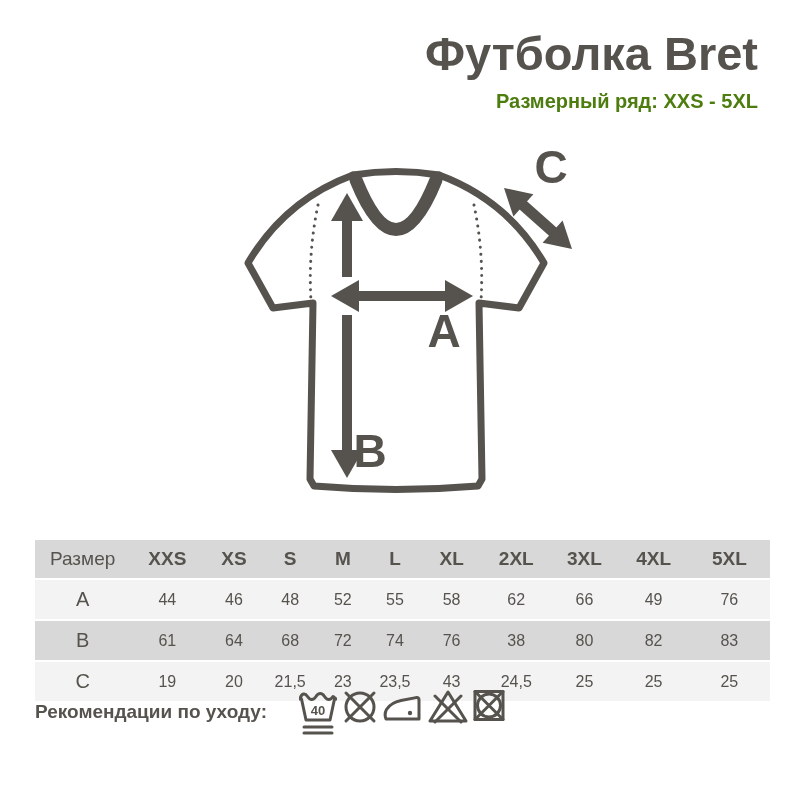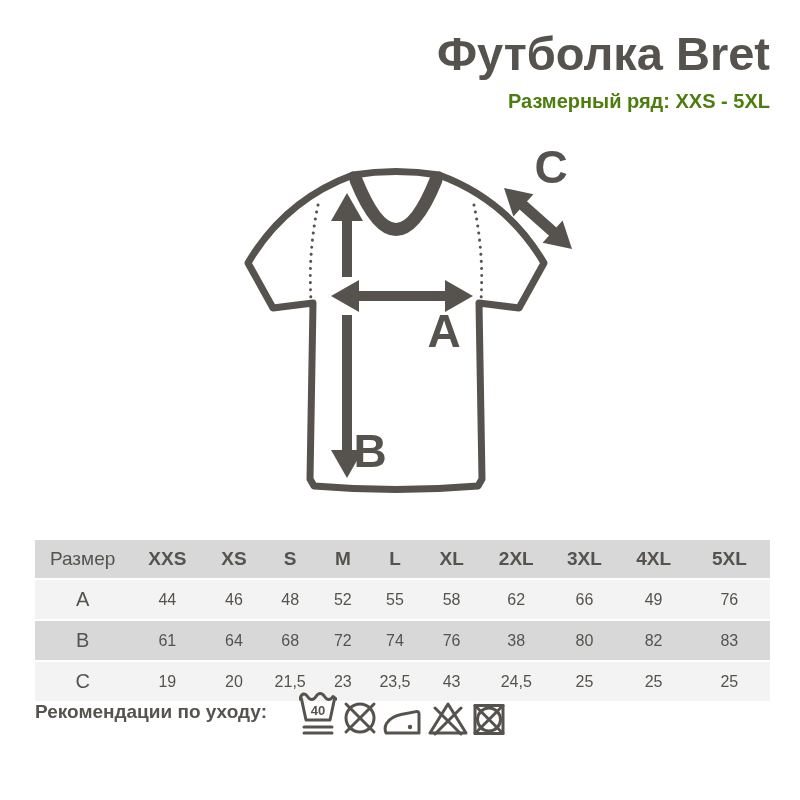--- a/index.html
+++ b/index.html
@@ -1,21 +1,21 @@
 <!DOCTYPE html>
 <html><head>
 <meta charset="utf-8">
 <style>
   html,body { margin:0; padding:0; background:#ffffff; }
   .page {
     position:relative; width:800px; height:800px; background:#ffffff;
     font-family:"Liberation Sans", sans-serif; color:#56534e; overflow:hidden;
   }
   
-  .header { position:absolute; top:30px; right:30px; text-align:right; }
+  .header { position:absolute; top:30px; right:42px; text-align:right; }
   .title { font-size:47px; font-weight:700; line-height:1.0; color:#56534e; }
   .subtitle { font-size:20px; font-weight:700; margin-top:13px; color:#4d7c0f; }
 
   
   .diagram { position:absolute; left:230px; top:135px; width:370px; height:390px; }
   .diagram svg { display:block; }
   .ink-stroke { stroke:#56534e; fill:none; stroke-linecap:round; stroke-linejoin:round; }
   .ink-fill { fill:#56534e; stroke:none; }
   .dim-label { font-family:"Liberation Sans", sans-serif; font-size:46px; font-weight:600; fill:#56534e; }
 
@@ -28,21 +28,21 @@
   .size-table tbody tr:nth-child(even) { background:#d8d8d8; }
   .size-table tr { border-bottom:2px solid #ffffff; }
   .size-table th.size-col { font-size:19px; font-weight:700; }
   .size-table th.first-col { font-size:19px; font-weight:400; }
   .size-table td { font-size:16px; font-weight:400; }
   .size-table td.row-label { font-size:20px; }
 
   
   .care { position:absolute; left:35px; top:686px; height:52px; display:flex; align-items:center; gap:32px; }
   .care-label { font-size:19px; font-weight:700; color:#56534e; white-space:nowrap; }
-  .care-icons { display:flex; align-items:flex-end; gap:5px; }
+  .care-icons { display:flex; align-items:flex-start; gap:5px; }
   .care-icons svg { display:block; }
   .wash-temp-text { font-family:"Liberation Sans", sans-serif; font-size:13px; font-weight:700; fill:#56534e; }
 </style>
 </head>
 <body>
 
 <div class="page">
 
   <div class="header">
     <div class="title">Футболка Bret</div>

